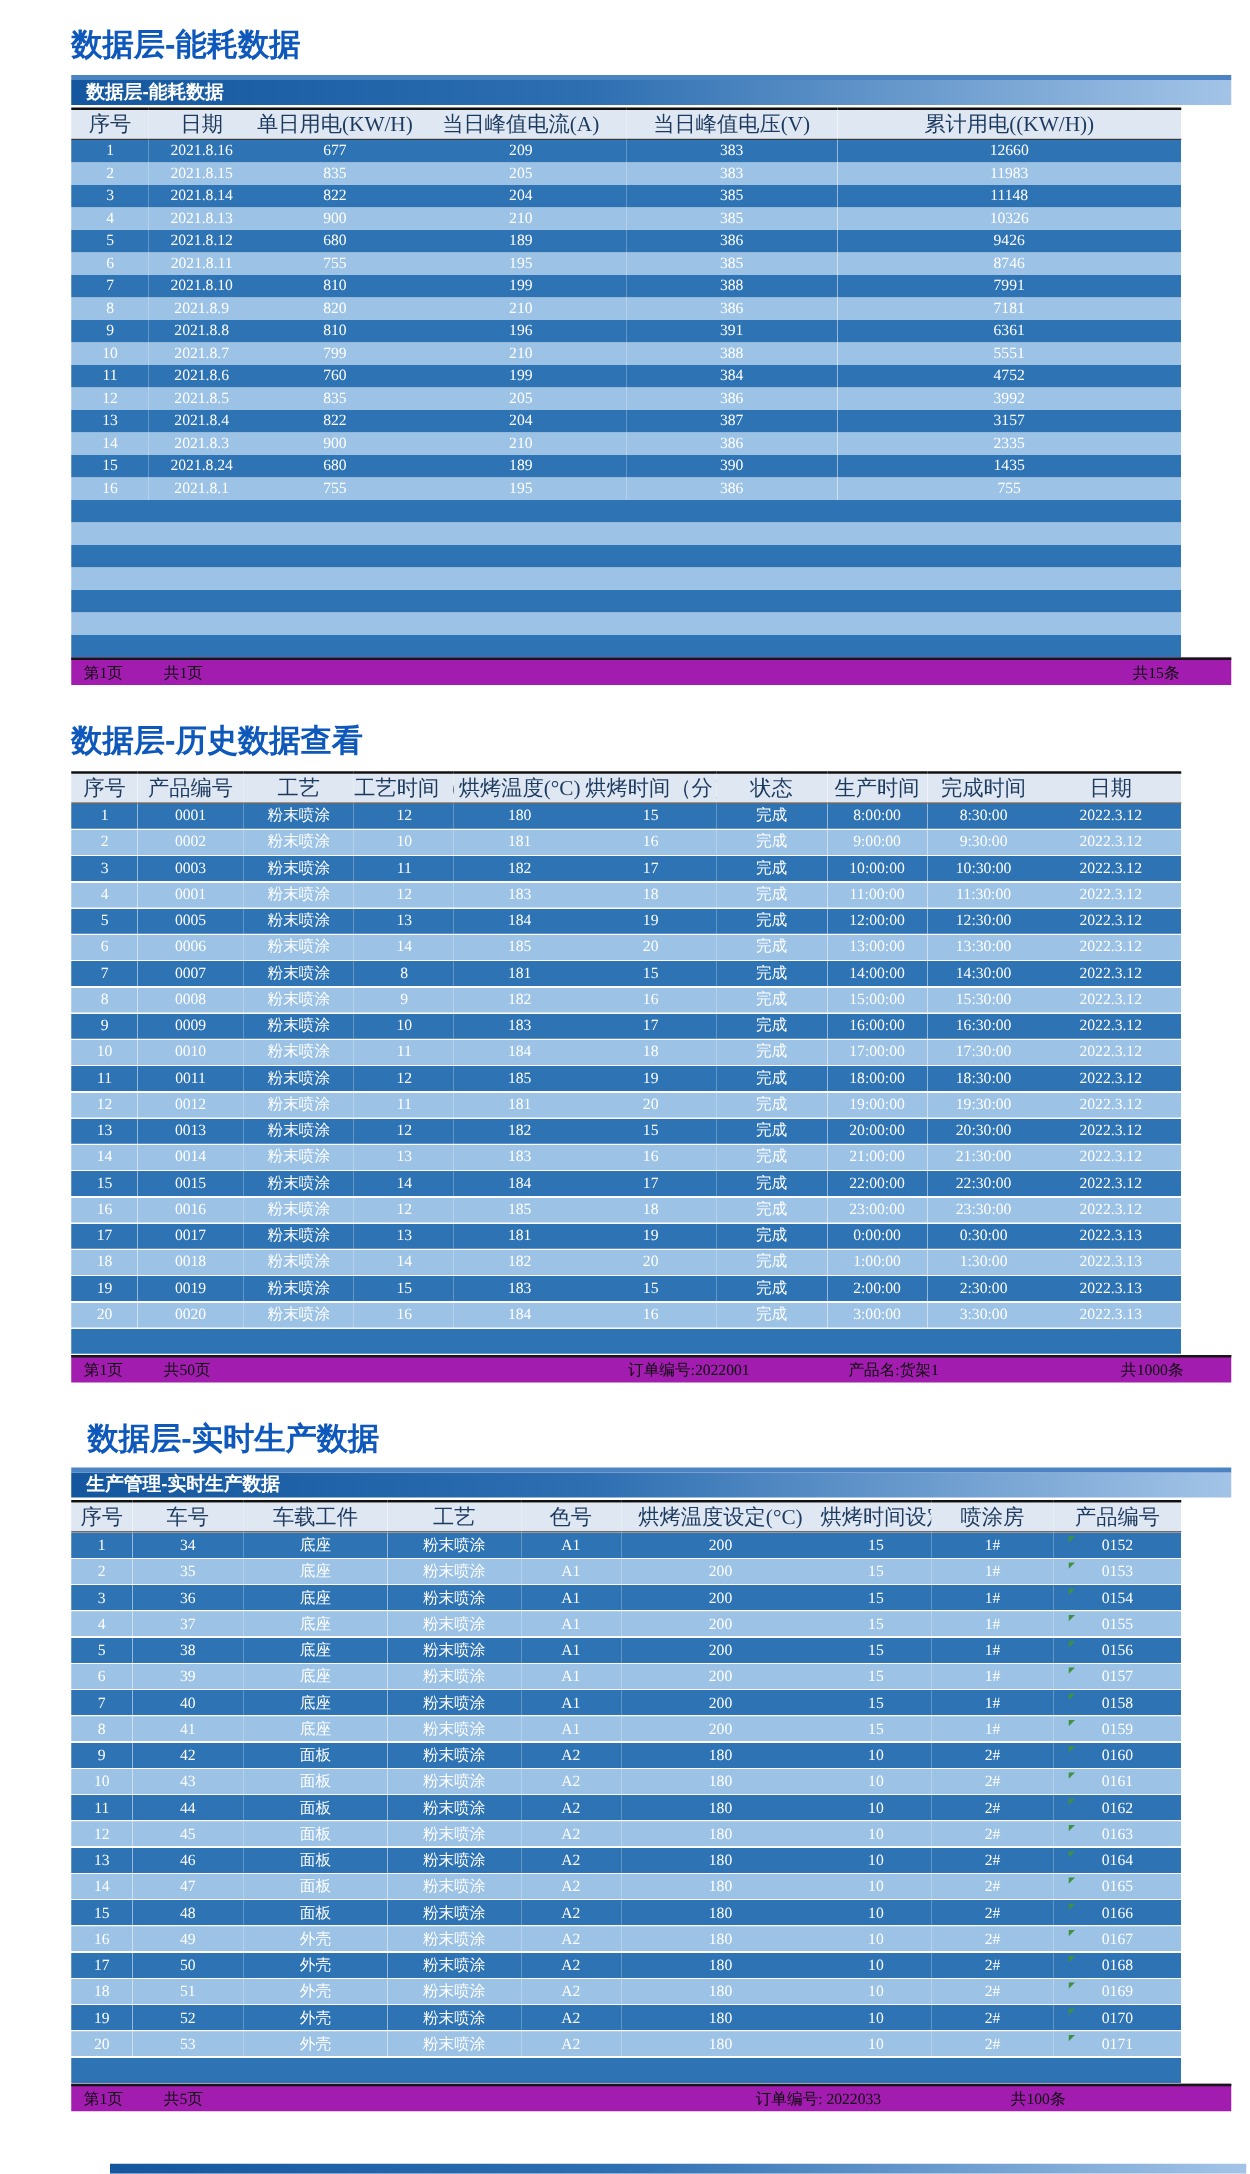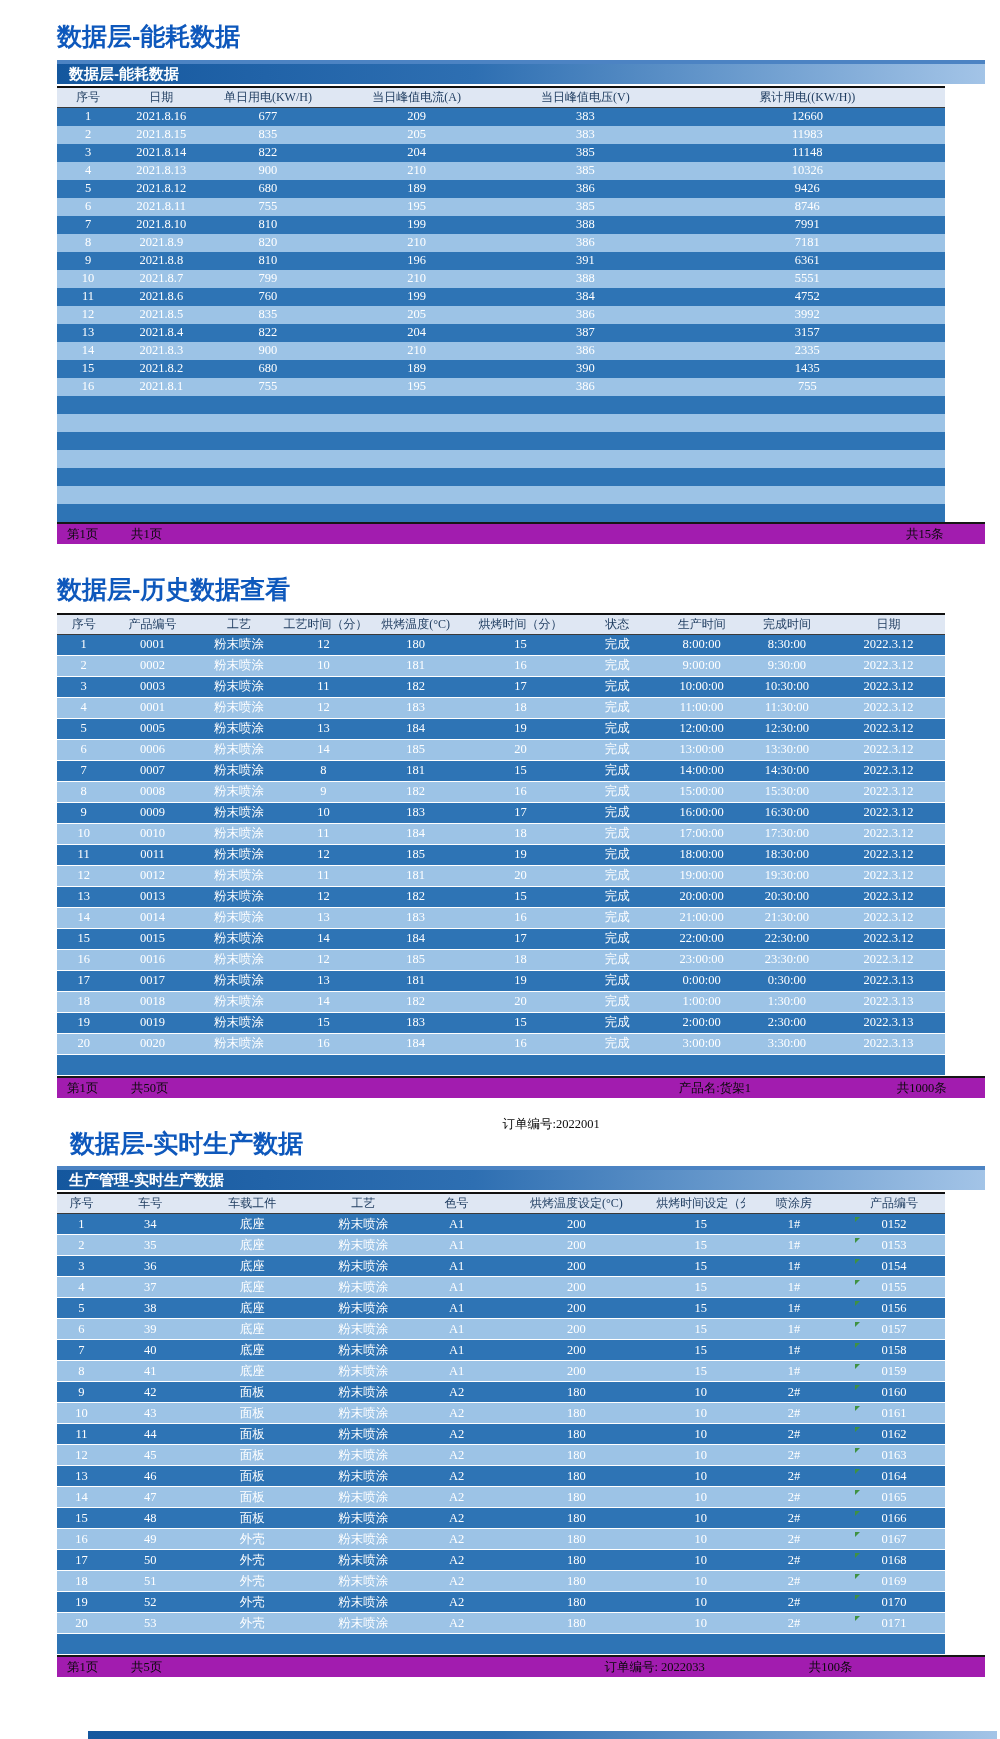--- a/index.html
+++ b/index.html
@@ -19,41 +19,41 @@
   .s2 .sec-title{margin-top:31px;margin-left:13px;}
   .bar{
     height:20px;box-sizing:content-box;
     border-top:4px solid #4c83c3;
     background:linear-gradient(90deg,#14579e 0%,#2e6fb2 45%,#a3c4e7 100%);
     color:#ffffff;font-family:"Liberation Sans","DejaVu Sans",sans-serif;
     font-weight:bold;font-size:15px;line-height:20px;padding-left:12px;
   }
   table{border-collapse:collapse;table-layout:fixed;width:888px;margin-top:2px;}
   thead th{
-    background:#dfe7f3;color:#1c3a5e;font-weight:normal;font-size:12px;
+    background:#dfe7f3;color:#1c3a5e;font-weight:normal;font-size:17px;
     height:19px;border-top:2px solid #101010;border-bottom:1px solid #3a3a3a;
     padding:0;white-space:nowrap;overflow:hidden;
   }
   td{
     text-align:center;color:#ffffff;font-size:12.5px;padding:0;
     position:relative;overflow:hidden;white-space:nowrap;
   }
   .s0 td{height:18px;}
   .s1 td,.s2 td{height:20px;border-bottom:1px solid #ffffff;}
   tr.med td{background:#2e74b5;}
   tr.lgt td{background:#9cc3e6;}
   .footer{
     position:relative;height:20px;background:#a21caf;
     border-top:2px solid #161616;font-size:12.5px;color:#0a0a0a;line-height:19px;
   }
   .footer span{position:absolute;top:1px;white-space:nowrap;}
   .f-page{left:10px;}
   .f-pages{left:74px;}
   .s0 .f-count{left:91.5%;}
-  .s1 .f-order{left:48%;margin-top:36px;}
+  .s1 .f-order{left:48%;}
   .s1 .f-product{left:67%;}
   .s1 .f-count{left:90.5%;}
   .s2 .f-order{left:59%;}
   .s2 .f-count{left:81%;text-align:right;}
   .flag{
     position:absolute;left:12px;top:3px;width:0;height:0;
     border-top:5px solid #3f9142;border-right:5px solid transparent;
   }
   .next-bar{
     position:absolute;left:88px;top:1731px;width:909px;height:8px;
@@ -197,21 +197,21 @@
           <tr class="lgt">
             <td>14</td>
             <td>2021.8.3</td>
             <td>900</td>
             <td>210</td>
             <td>386</td>
             <td>2335</td>
           </tr>
           <tr class="med">
             <td>15</td>
-            <td>2021.8.2</td>
+            <td>2021.8.24</td>
             <td>680</td>
             <td>189</td>
             <td>390</td>
             <td>1435</td>
           </tr>
           <tr class="lgt">
             <td>16</td>
             <td>2021.8.1</td>
             <td>755</td>
             <td>195</td>

